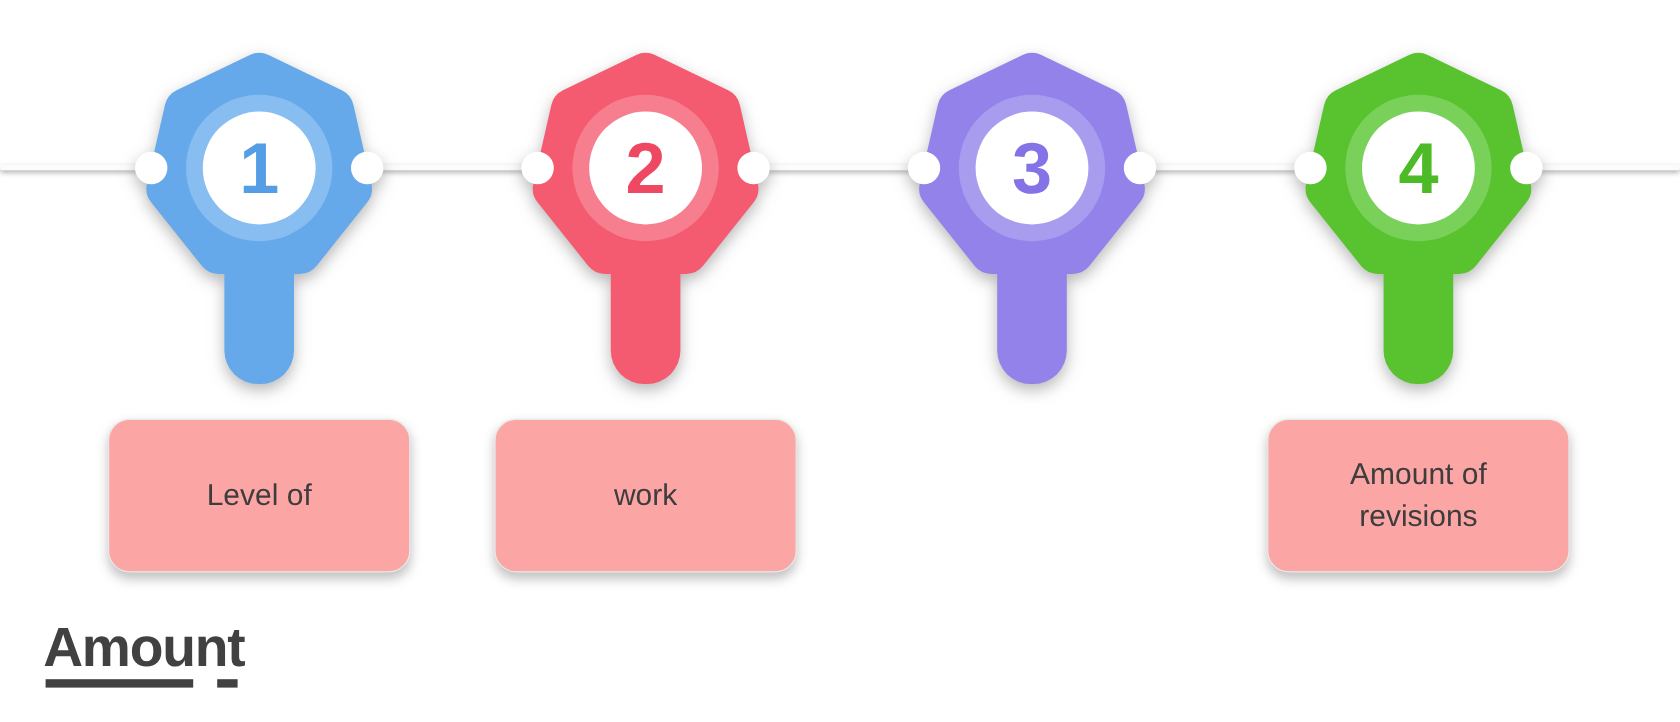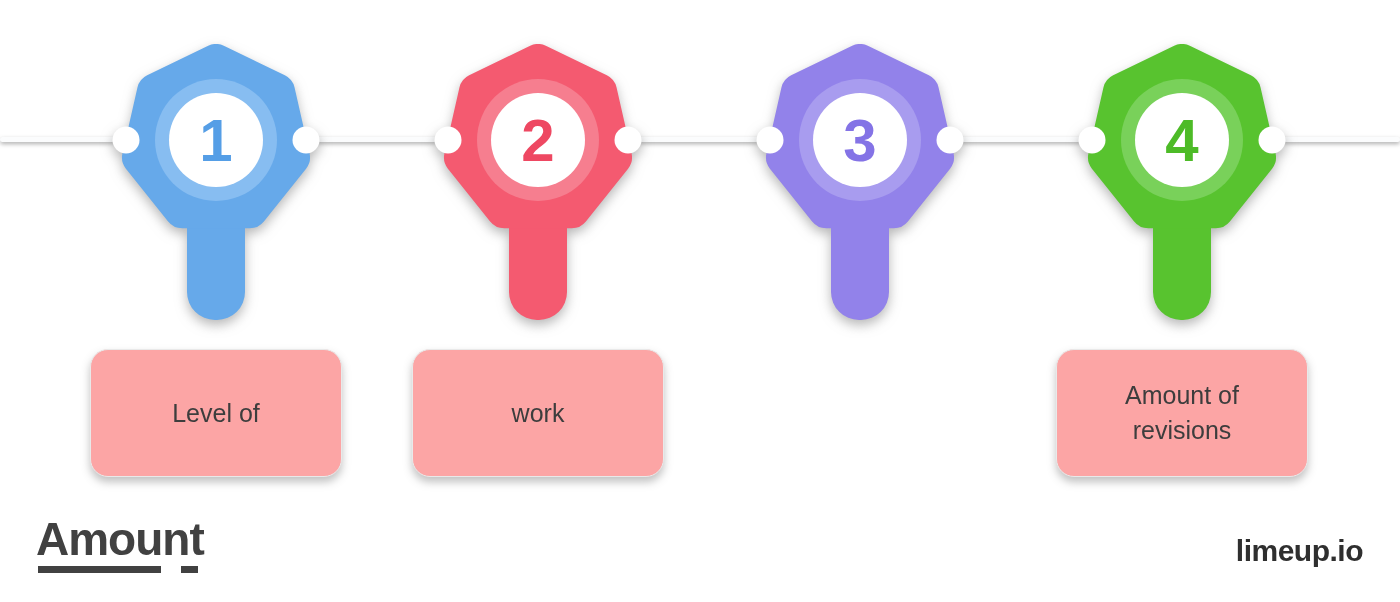--- a/index.html
+++ b/index.html
@@ -120,15 +120,14 @@
         <div>revisions</div>
       </div>
     </div>
 
   </div>
 
   <div class="logo">Amount</div>
   <div class="logo-bar seg1"></div>
   <div class="logo-bar seg2"></div>
 
-  <div class="website">limeup.io</div>
 
 </div>
 
 </body></html>

